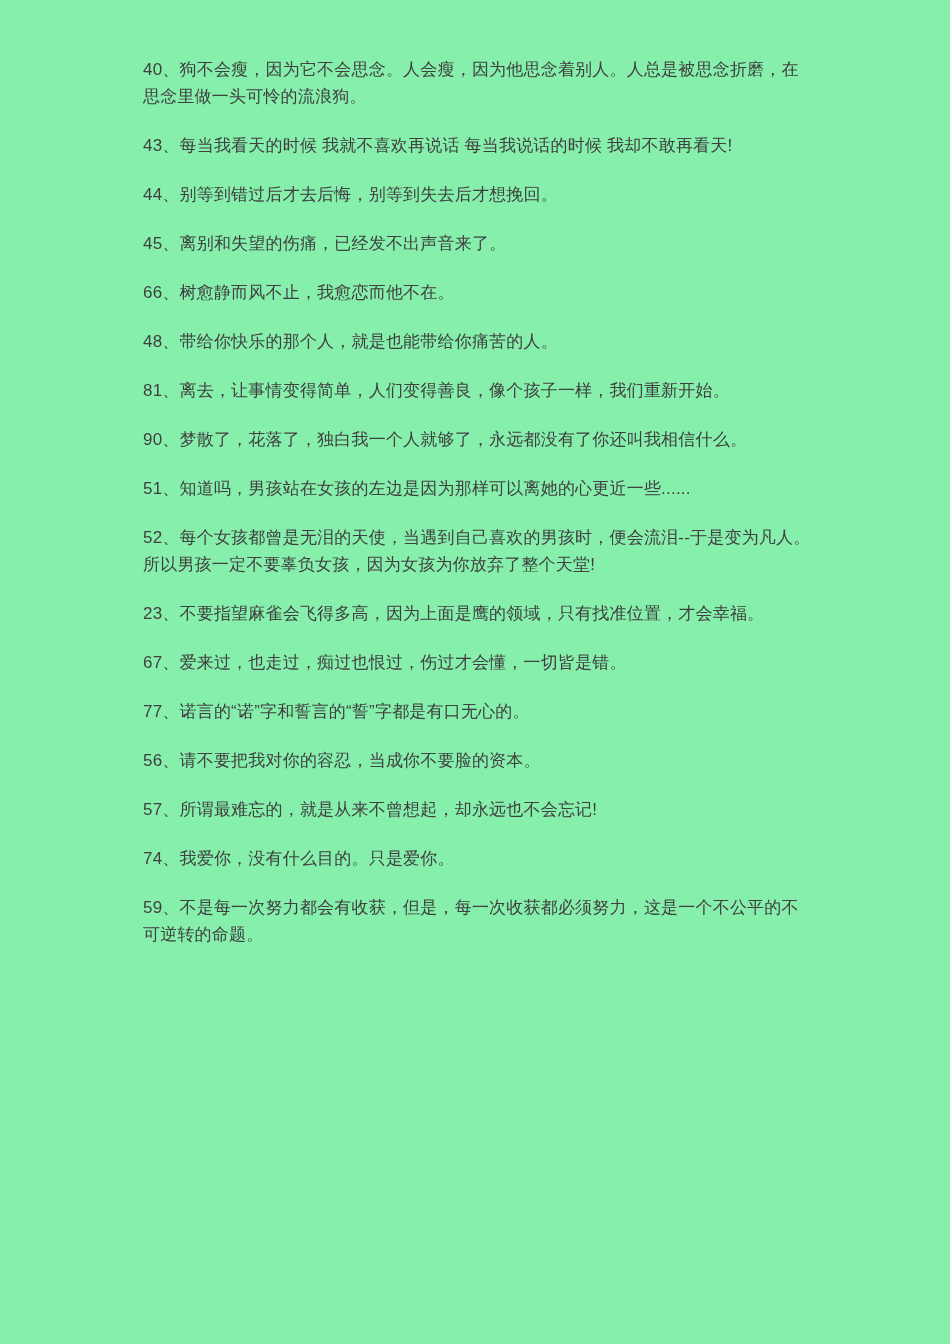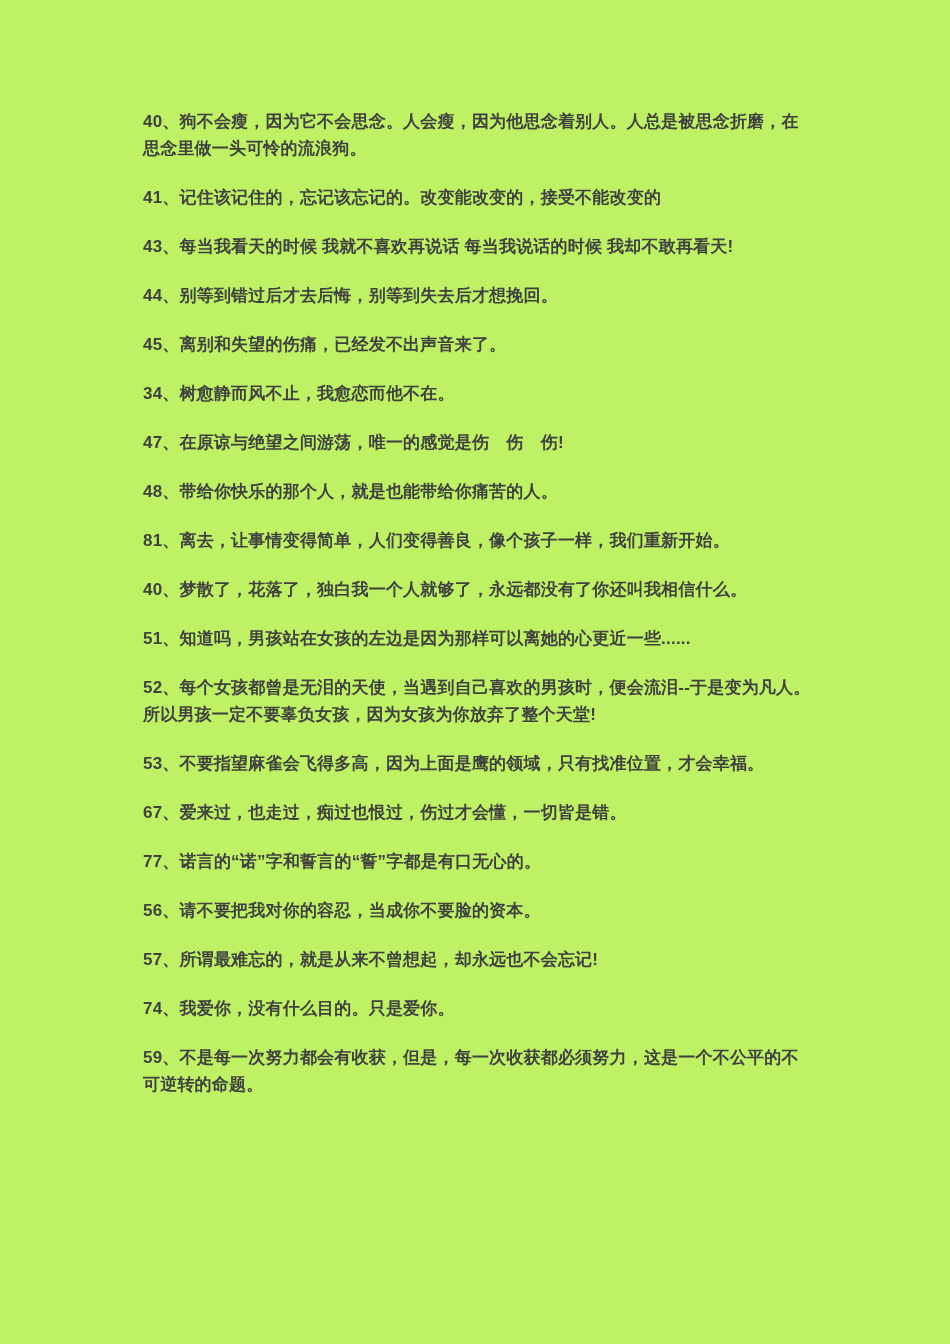--- a/index.html
+++ b/index.html
@@ -10,54 +10,51 @@
   body {
     width: 950px;
     height: 1344px;
     overflow: hidden;
     font-family: "Liberation Sans", "DejaVu Sans", sans-serif;
   }
   .page {
     box-sizing: border-box;
     width: 950px;
     min-height: 1344px;
-    background: #bef264;
-    padding: 108px 138px 40px 143px;
-    font-weight: bold;
+    background: #86efac;
+    padding: 56px 138px 40px 143px;
   }
   .quote {
     margin: 0 0 22px 0;
     font-size: 17px;
     line-height: 27px;
     color: #404040;
     letter-spacing: 0.2px;
     word-break: break-all;
   }
   .quote:last-child {
     margin-bottom: 10px;
   }
 </style>
 </head>
 <body>
 
 <div class="page">
   <div id="quote-list">
       <p class="quote">40、狗不会瘦，因为它不会思念。人会瘦，因为他思念着别人。人总是被思念折磨，在思念里做一头可怜的流浪狗。</p>
-      <p class="quote">41、记住该记住的，忘记该忘记的。改变能改变的，接受不能改变的</p>
       <p class="quote">43、每当我看天的时候 我就不喜欢再说话 每当我说话的时候 我却不敢再看天!</p>
       <p class="quote">44、别等到错过后才去后悔，别等到失去后才想挽回。</p>
       <p class="quote">45、离别和失望的伤痛，已经发不出声音来了。</p>
-      <p class="quote">34、树愈静而风不止，我愈恋而他不在。</p>
-      <p class="quote">47、在原谅与绝望之间游荡，唯一的感觉是伤　伤　伤!</p>
+      <p class="quote">66、树愈静而风不止，我愈恋而他不在。</p>
       <p class="quote">48、带给你快乐的那个人，就是也能带给你痛苦的人。</p>
       <p class="quote">81、离去，让事情变得简单，人们变得善良，像个孩子一样，我们重新开始。</p>
-      <p class="quote">40、梦散了，花落了，独白我一个人就够了，永远都没有了你还叫我相信什么。</p>
+      <p class="quote">90、梦散了，花落了，独白我一个人就够了，永远都没有了你还叫我相信什么。</p>
       <p class="quote">51、知道吗，男孩站在女孩的左边是因为那样可以离她的心更近一些......</p>
       <p class="quote">52、每个女孩都曾是无泪的天使，当遇到自己喜欢的男孩时，便会流泪--于是变为凡人。所以男孩一定不要辜负女孩，因为女孩为你放弃了整个天堂!</p>
-      <p class="quote">53、不要指望麻雀会飞得多高，因为上面是鹰的领域，只有找准位置，才会幸福。</p>
+      <p class="quote">23、不要指望麻雀会飞得多高，因为上面是鹰的领域，只有找准位置，才会幸福。</p>
       <p class="quote">67、爱来过，也走过，痴过也恨过，伤过才会懂，一切皆是错。</p>
       <p class="quote">77、诺言的“诺”字和誓言的“誓”字都是有口无心的。</p>
       <p class="quote">56、请不要把我对你的容忍，当成你不要脸的资本。</p>
       <p class="quote">57、所谓最难忘的，就是从来不曾想起，却永远也不会忘记!</p>
       <p class="quote">74、我爱你，没有什么目的。只是爱你。</p>
       <p class="quote">59、不是每一次努力都会有收获，但是，每一次收获都必须努力，这是一个不公平的不可逆转的命题。</p>
     </div>
 </div>
 
 </body></html>

